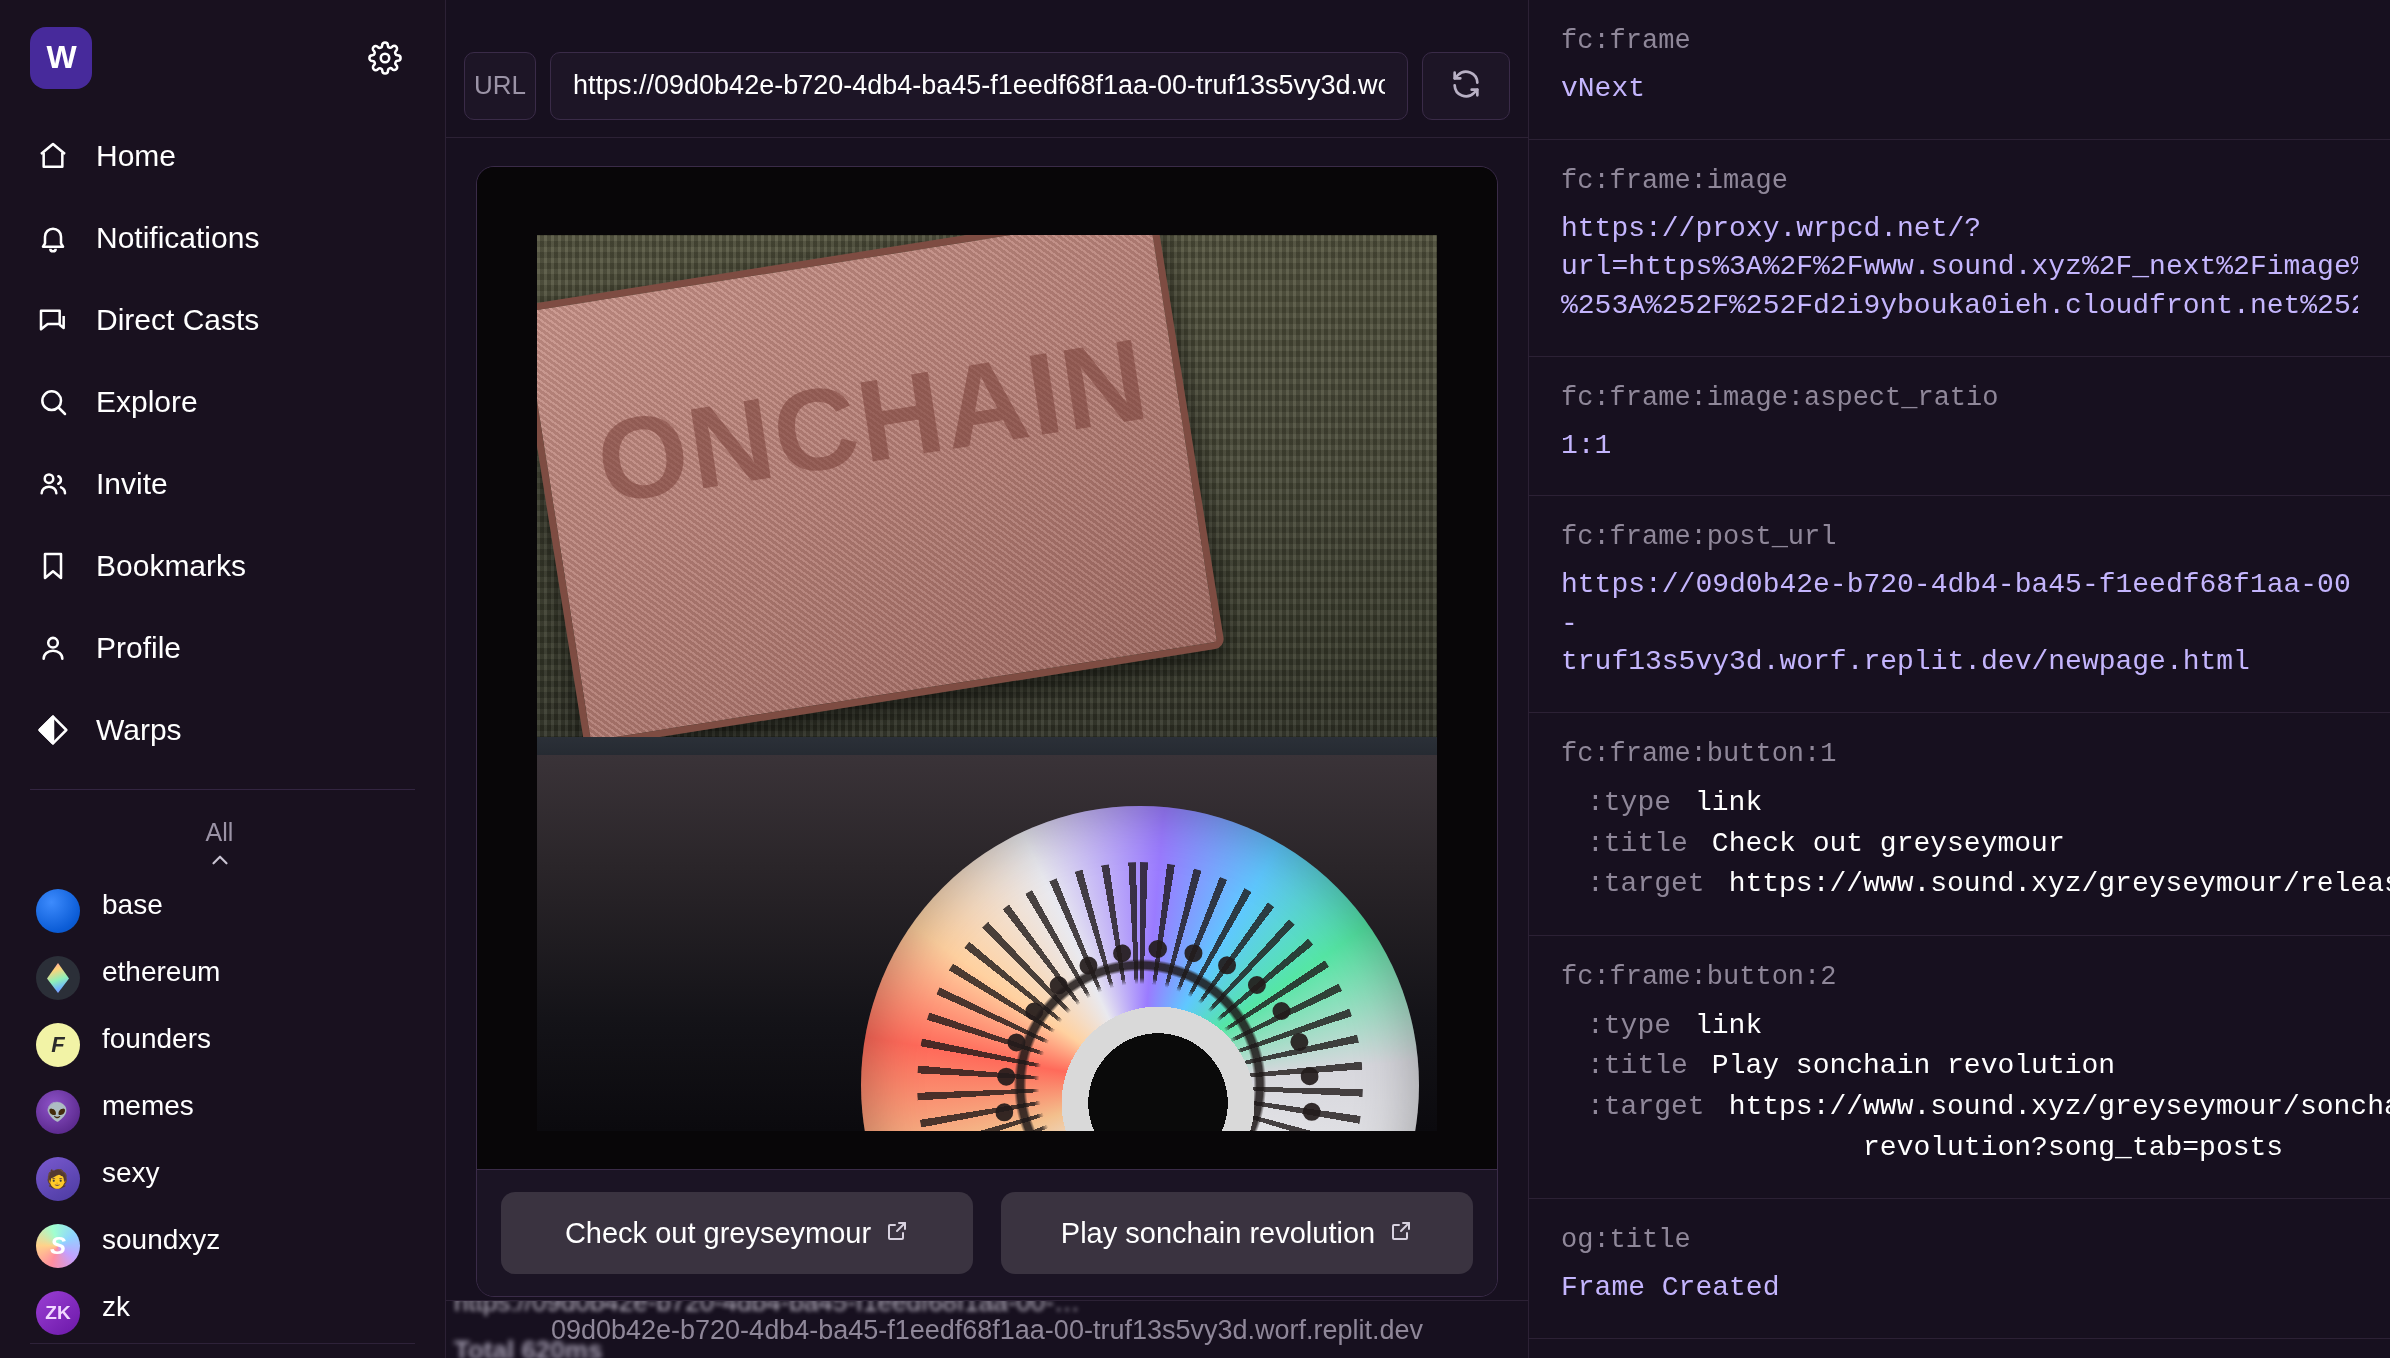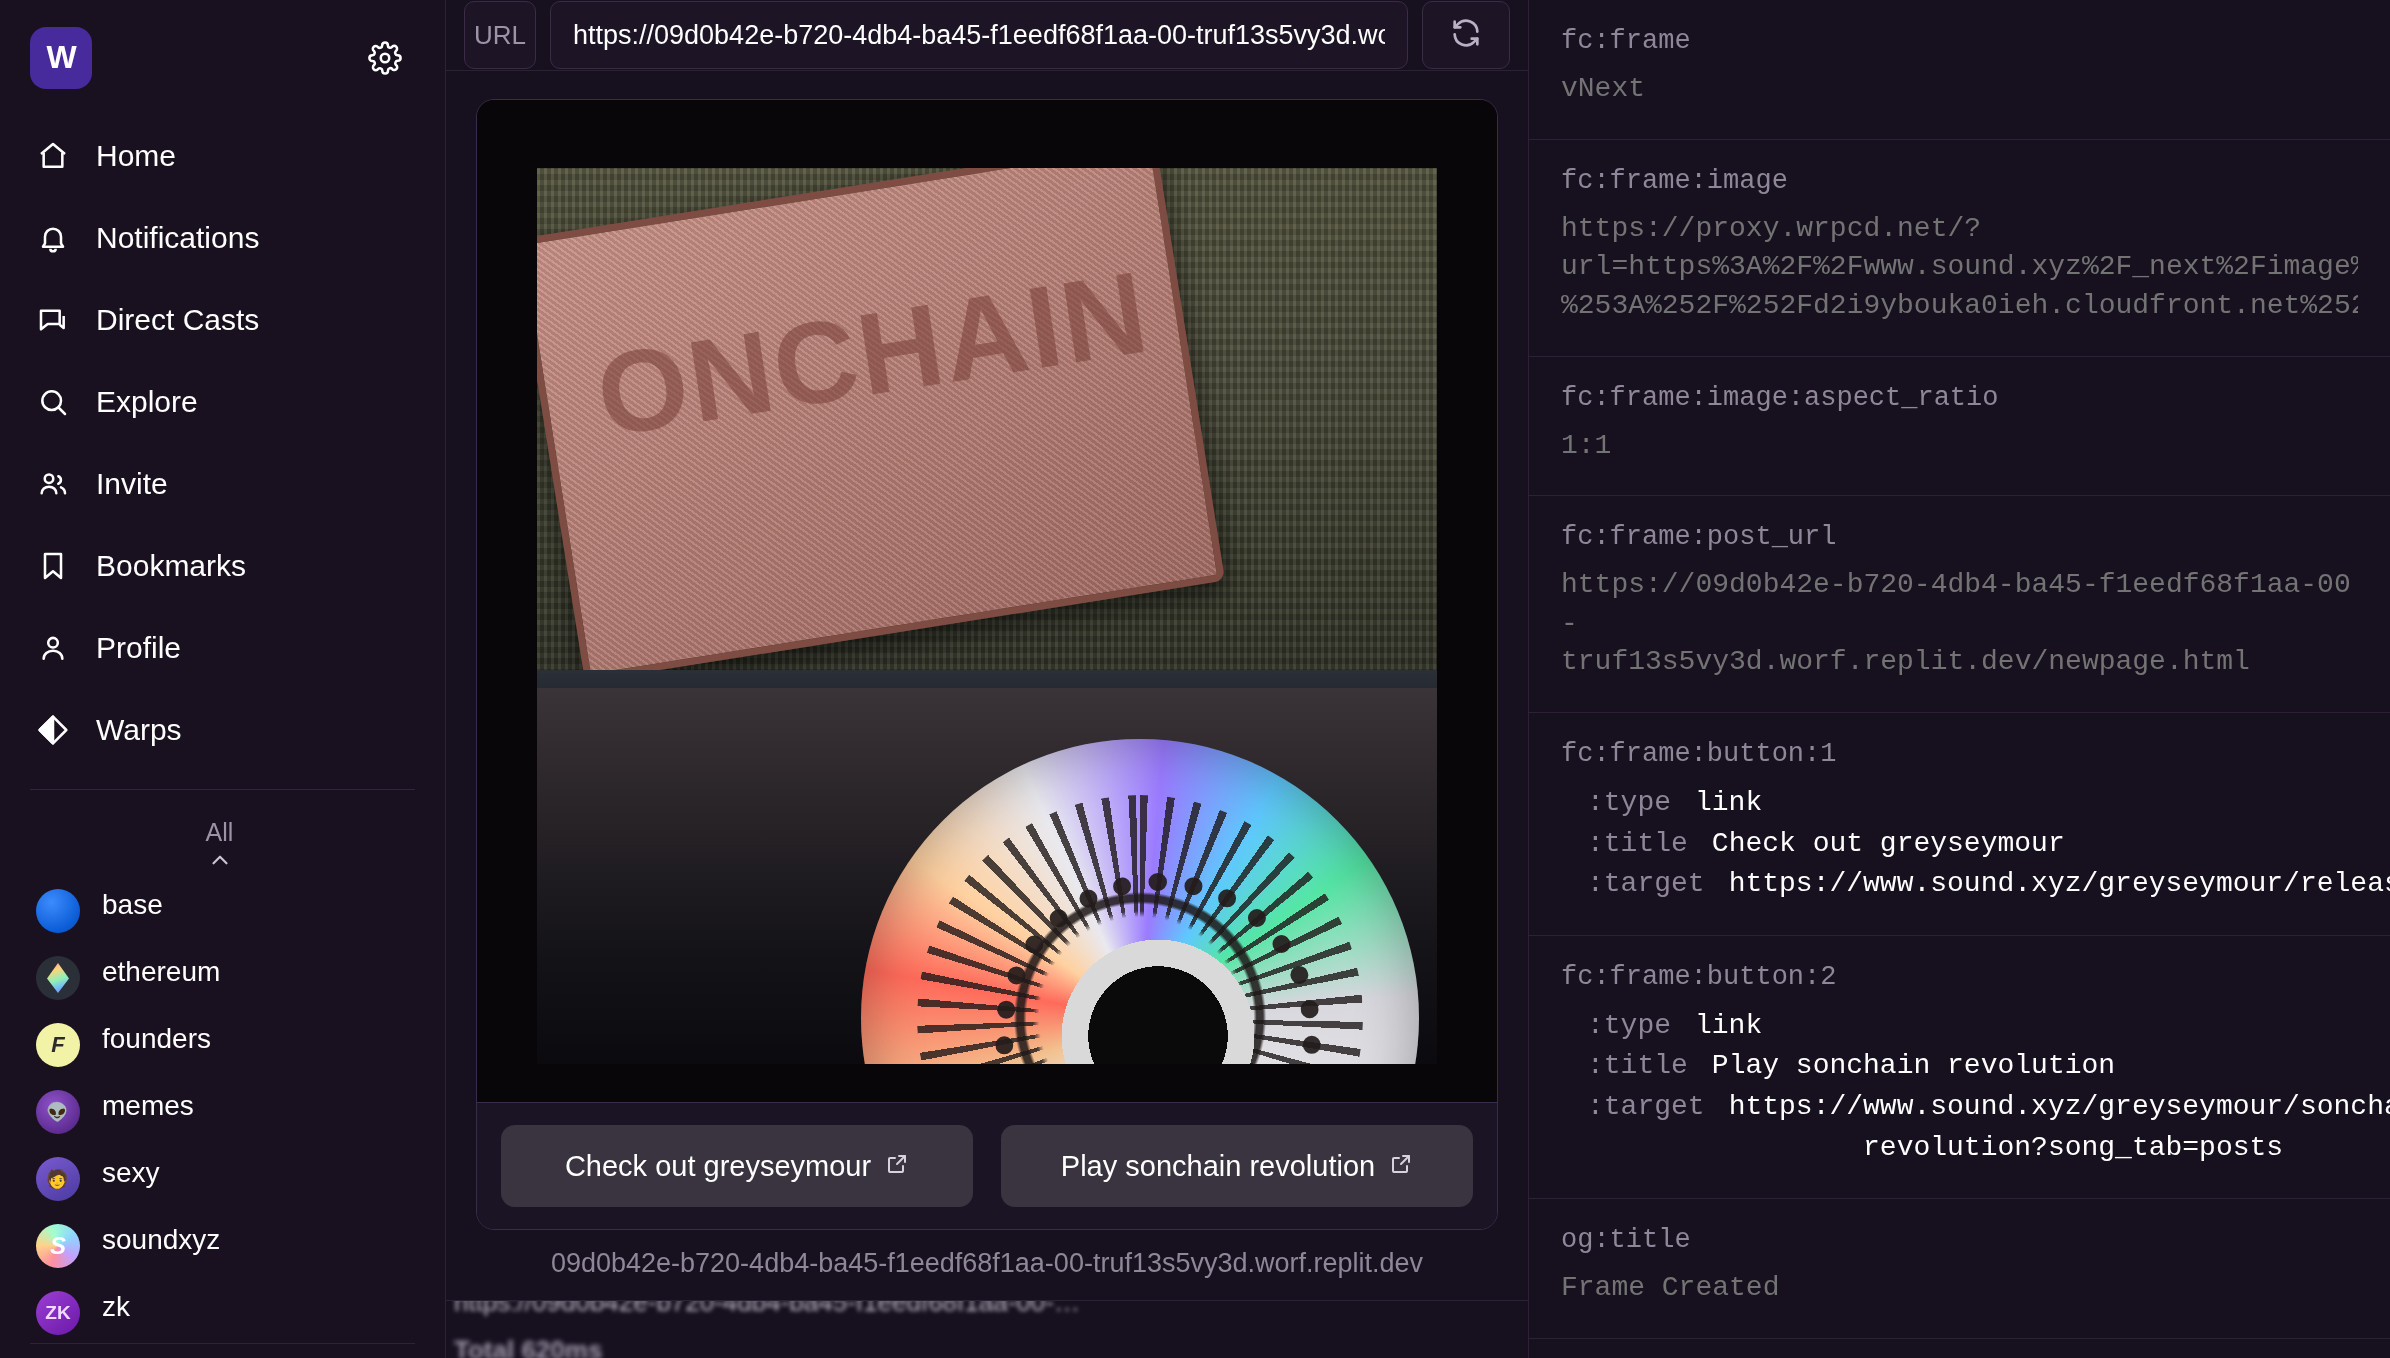--- a/index.html
+++ b/index.html
@@ -90,22 +90,23 @@
     flex: 0 0 1083px;
     width: 1083px; height: 1358px;
     background: #17101f;
     border-right: 1px solid #2c2135;
     display: flex; flex-direction: column;
     position: relative;
   }
   .urlbar {
     display: flex; align-items: center; gap: 14px;
     padding: 12px 18px 12px 18px;
-    height: 71px;
+    height: 104px;
     border-bottom: 1px solid #2c2135;
+    margin-top: 34px;
   }
   .url-label {
     width: 72px; height: 68px; border-radius: 10px;
     border: 1px solid #3a2b48; background: #1d1526;
     color: #9b93a6; font-size: 26px;
     display: flex; align-items: center; justify-content: center;
     flex: 0 0 72px;
   }
   .url-input {
     flex: 1 1 auto; height: 68px; border-radius: 10px;
@@ -249,21 +250,21 @@
   .meta-row {
     border-bottom: 1px solid #2c2135;
     padding: 26px 32px 30px 32px;
   }
   .meta-key {
     color: #8f8799; font-size: 27px;
     font-family: "Liberation Mono", monospace;
     margin-bottom: 14px;
   }
   .meta-val {
-    color: #737373; font-size: 28px; line-height: 1.38;
+    color: #c4b5fd; font-size: 28px; line-height: 1.38;
     font-family: "Liberation Mono", monospace;
     white-space: pre-wrap; word-break: break-all;
   }
   .meta-val.nowrap { white-space: pre; overflow: hidden; }
   .sub { padding-left: 26px; display: flex; gap: 24px; font-family:"Liberation Mono", monospace; font-size: 28px; line-height:1.45;}
   .sub .sk { color: #8f8799; flex: 0 0 auto; }
   .sub .sv { color: #ffffff; word-break: break-all; }
   .sub.wrapline .sv { white-space: pre; }
 </style>
 </head>

